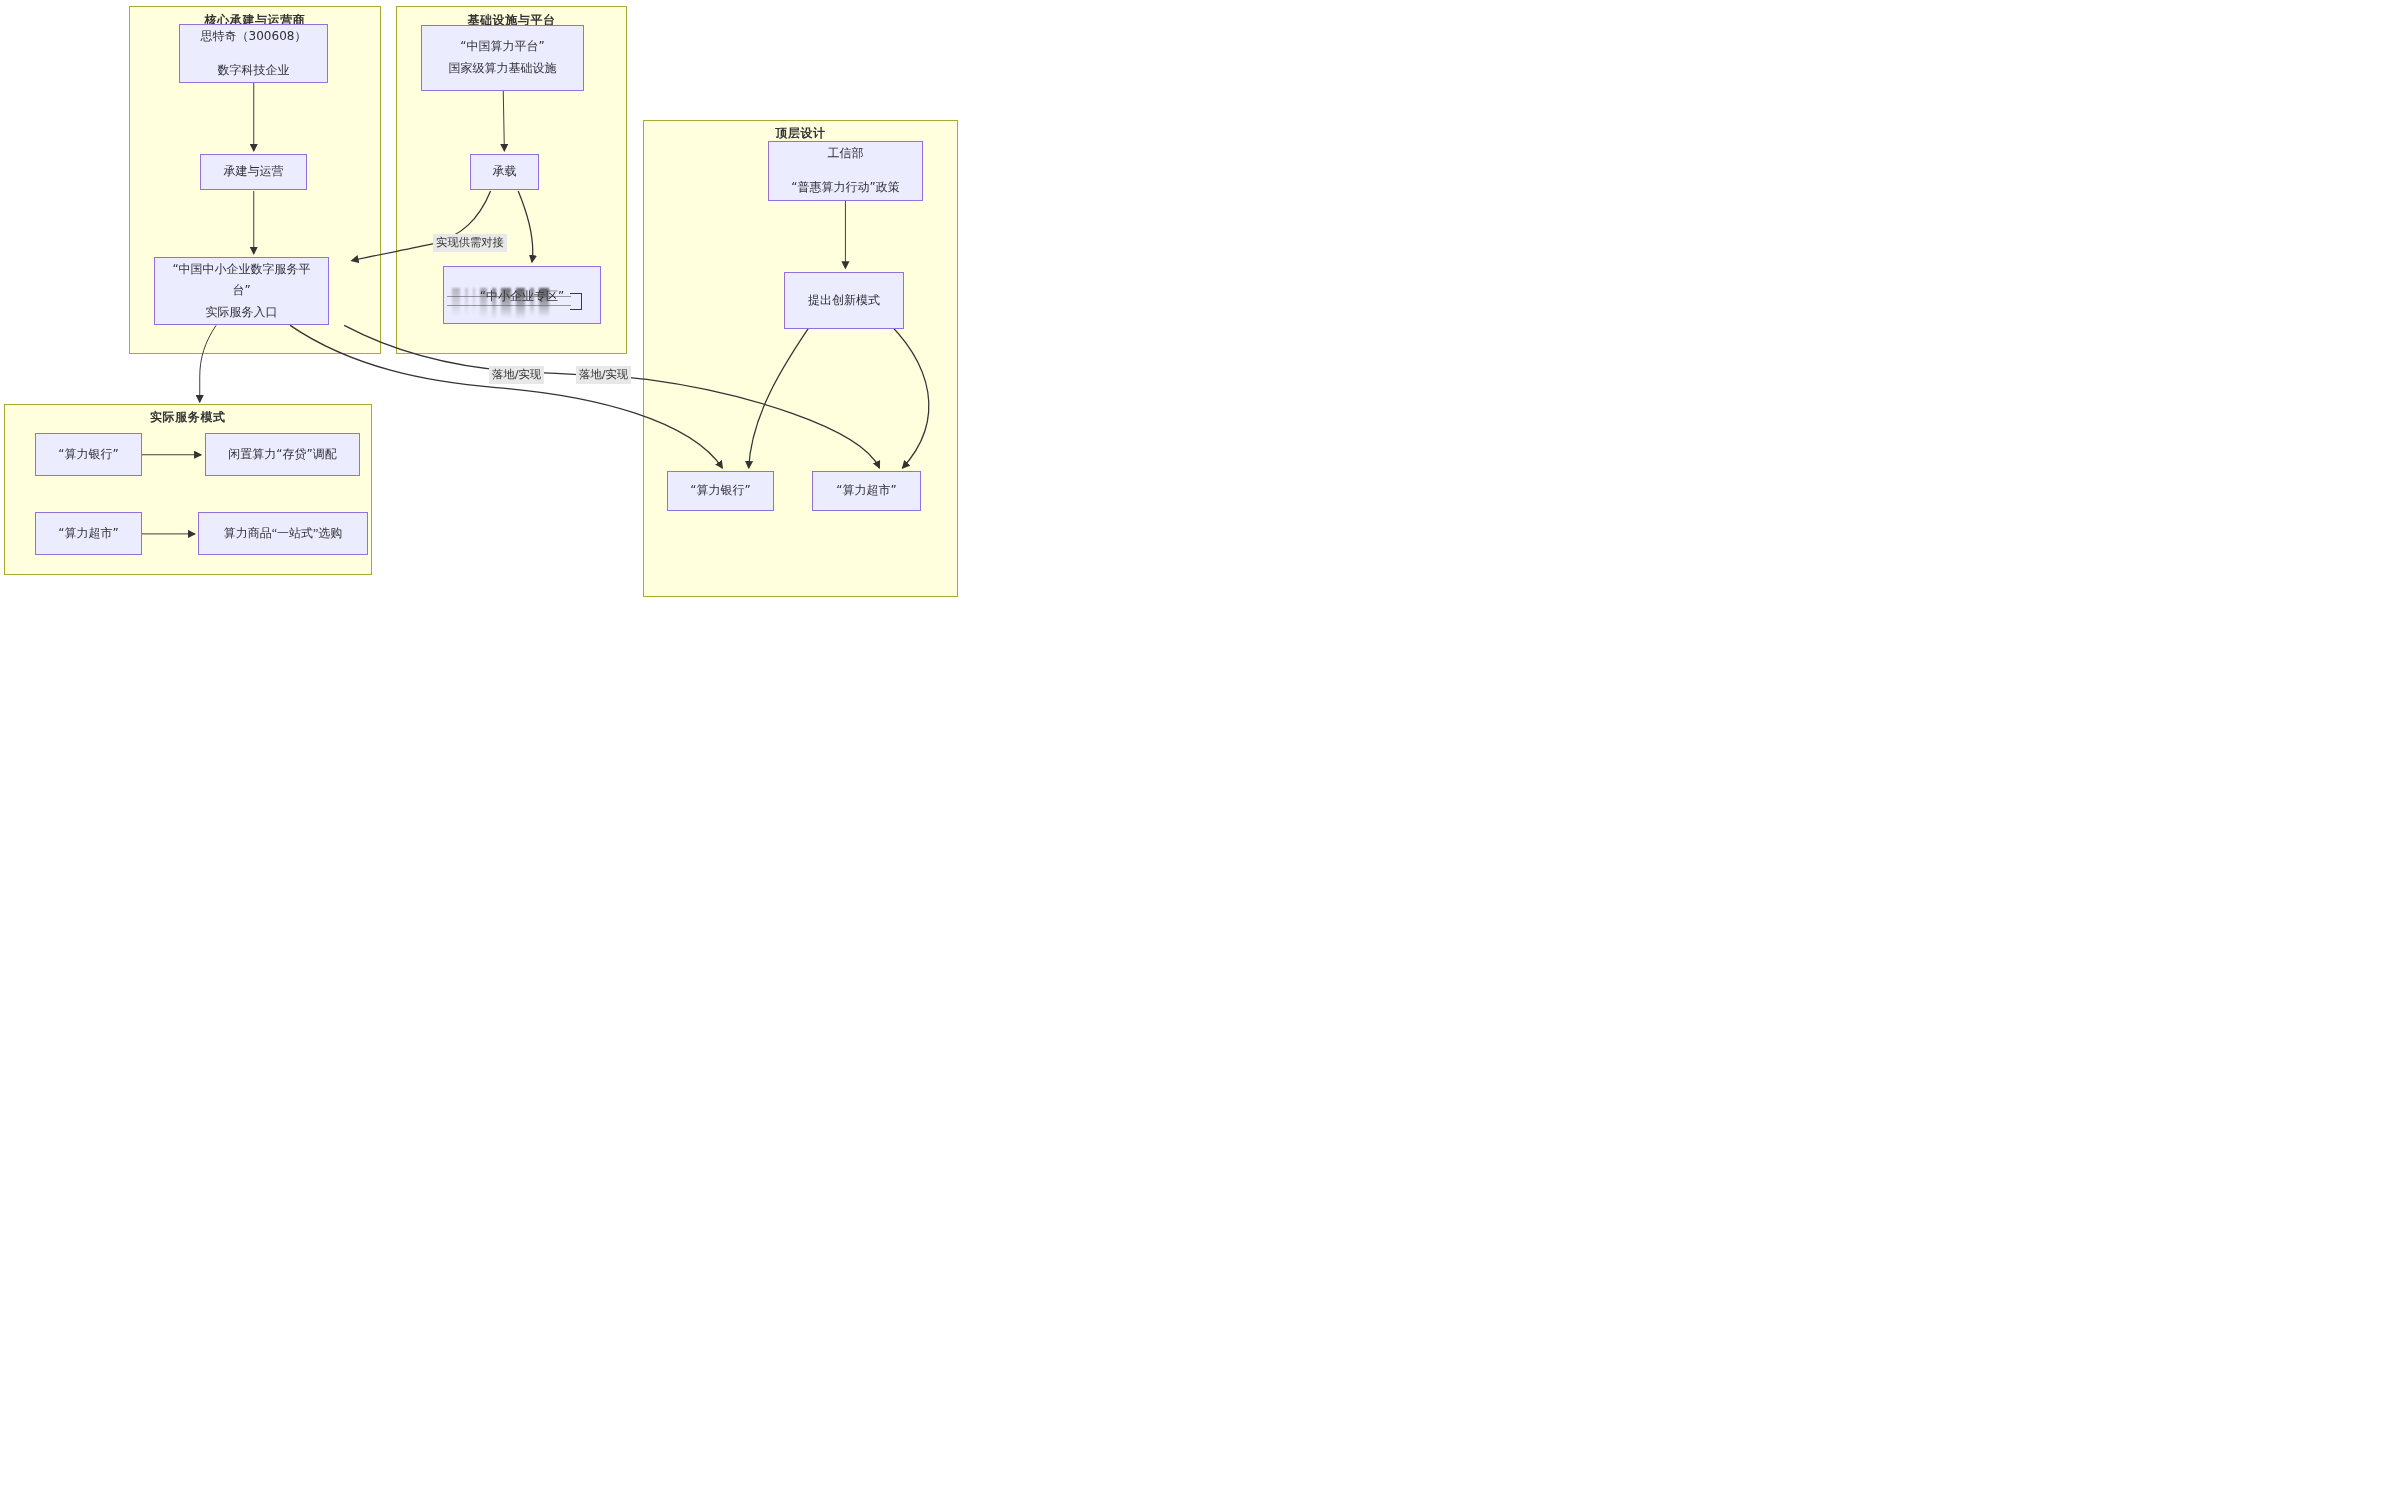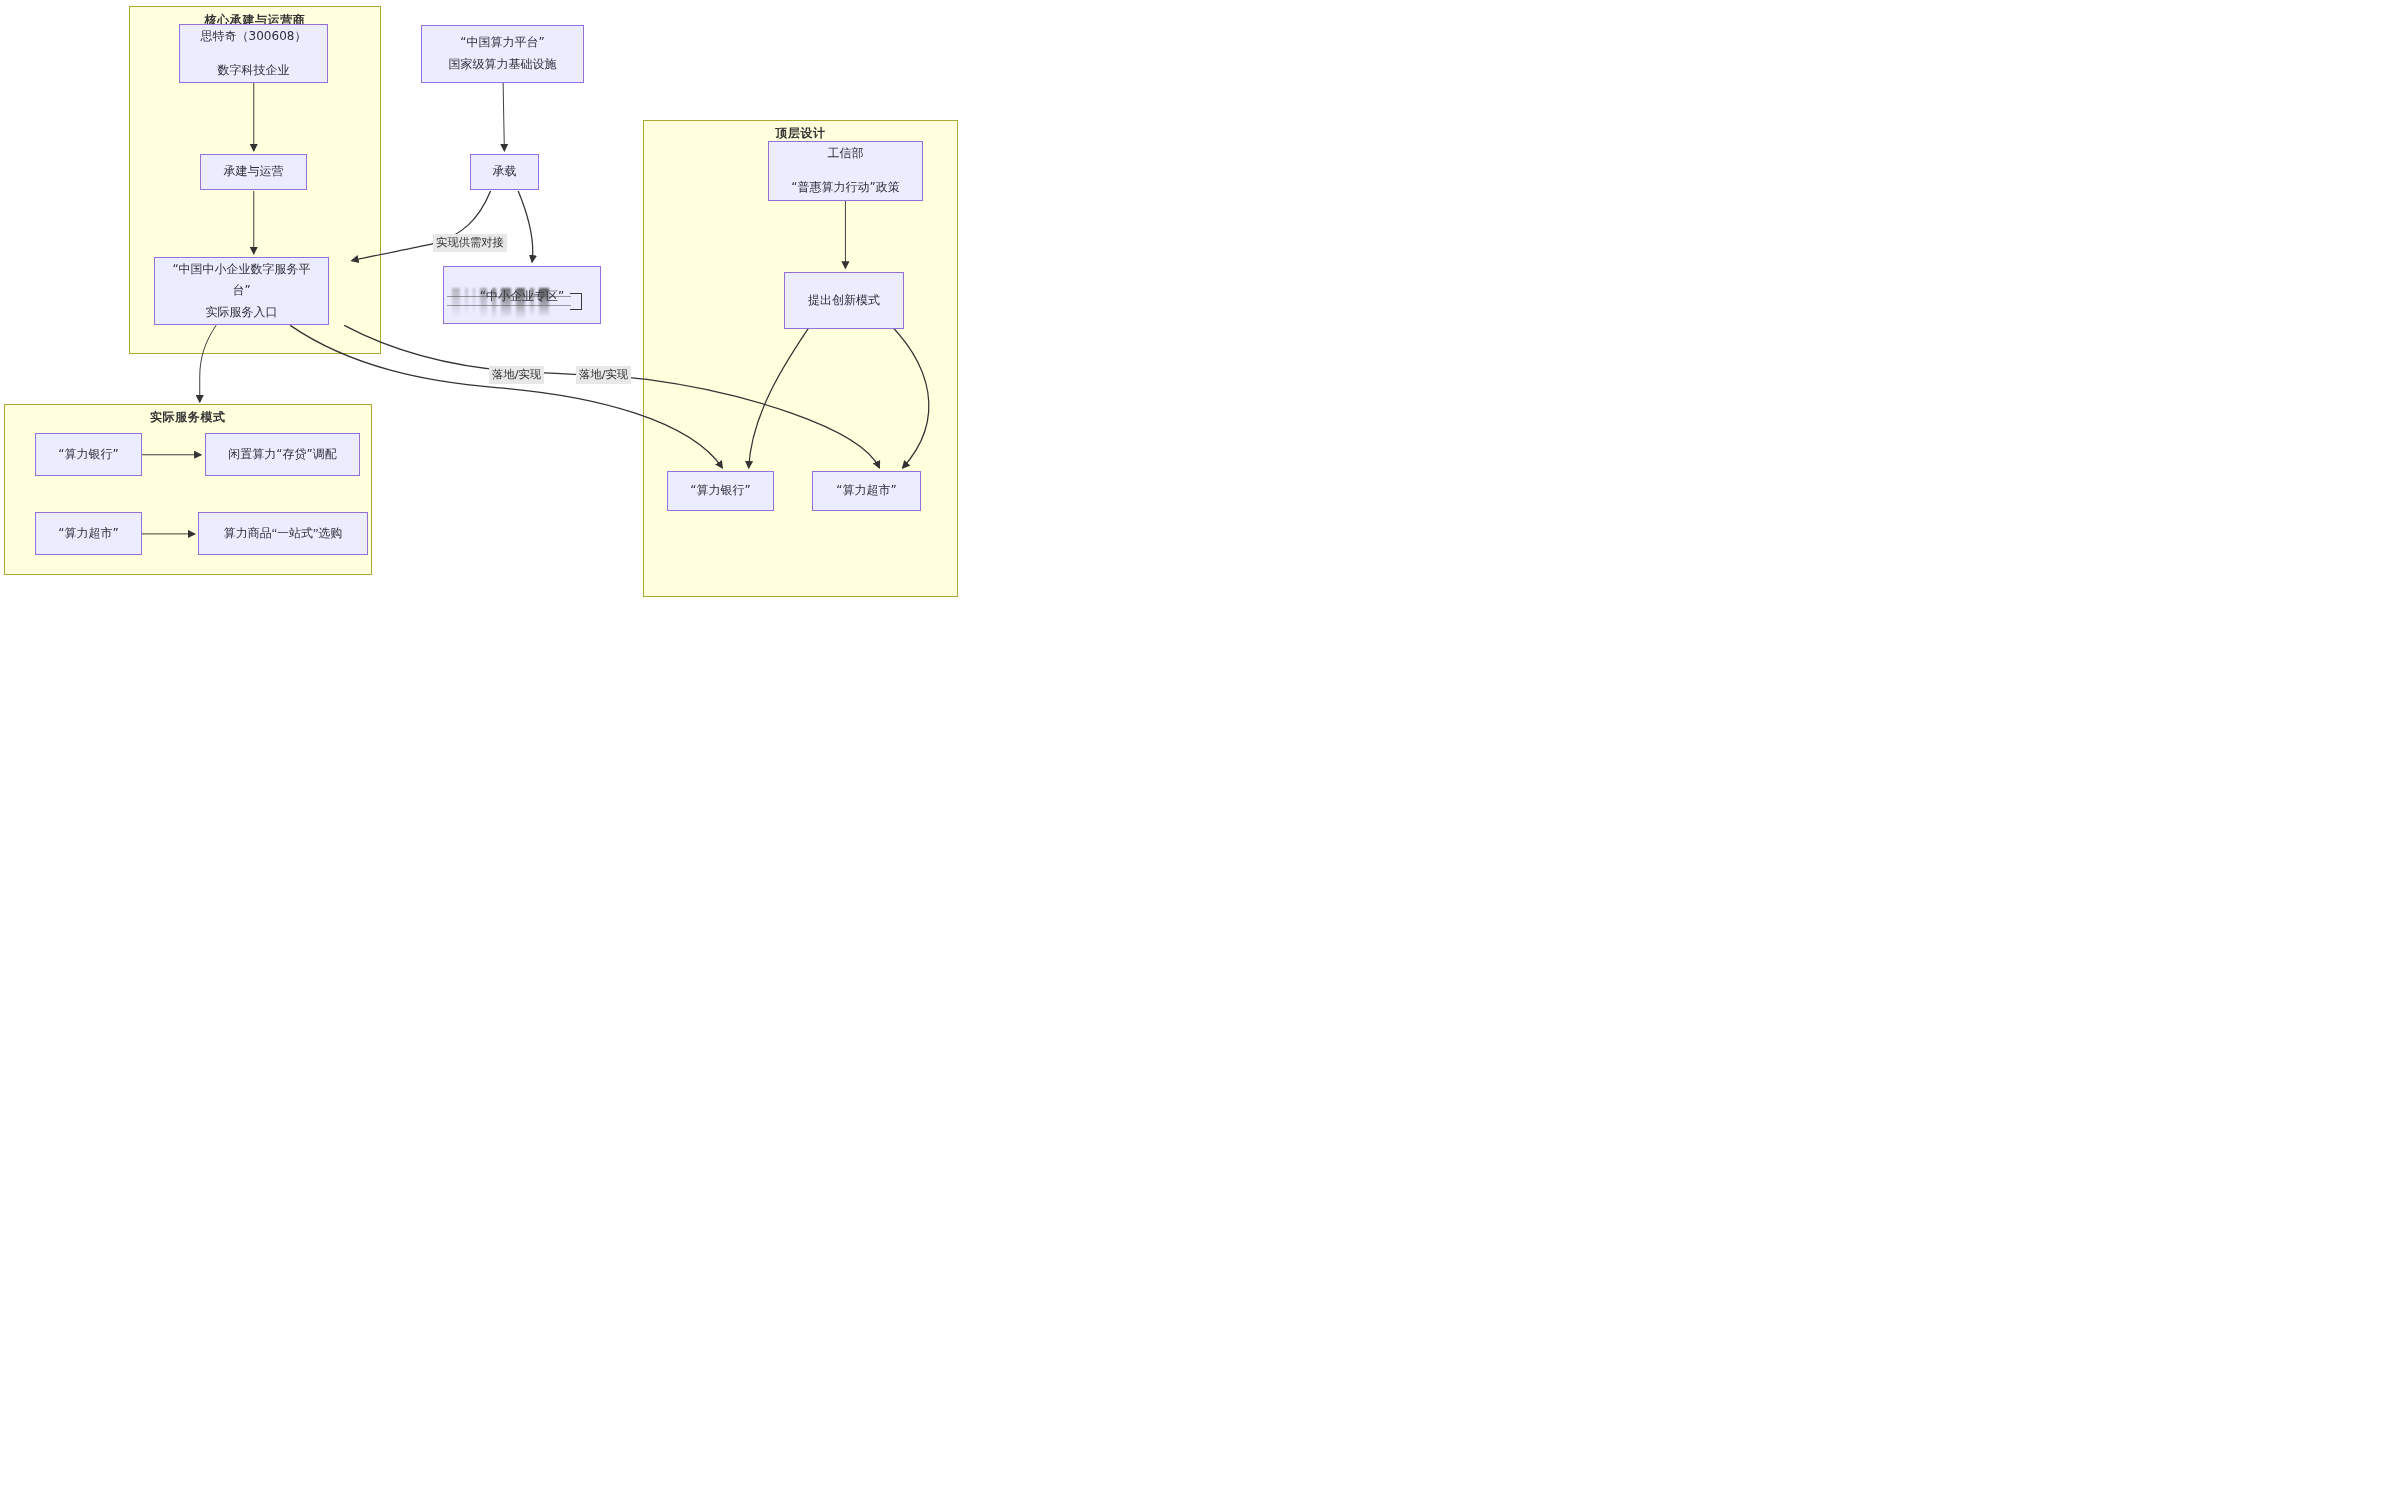--- a/index.html
+++ b/index.html
@@ -39,20 +39,23 @@
 </style>
 </head>
 <body>
 
 <div class="canvas">
 
   <div class="cluster" style="left:129px;top:6.3px;width:252px;height:348px;">
     <div class="cluster-title">核心承建与运营商</div>
   </div>
 
+  <div class="cluster" style="left:396px;top:6.3px;width:231px;height:348px;">
+    <div class="cluster-title">基础设施与平台</div>
+  </div>
 
   <div class="cluster" style="left:643px;top:120px;width:315px;height:477px;">
     <div class="cluster-title">顶层设计</div>
   </div>
 
   <div class="cluster" style="left:3.8px;top:404px;width:368px;height:171px;">
     <div class="cluster-title">实际服务模式</div>
   </div>
 
   <svg class="edges" width="961" height="603" viewBox="0 0 1530 960">
@@ -88,21 +91,21 @@
   <div class="node node-layer-above" style="left:200px;top:154px;width:107px;height:36px;">
     <span class="nline">承建与运营</span>
   </div>
 
   <div class="node node-layer-above" style="left:154px;top:257px;width:175px;height:68px;">
     <span class="nline">“中国中小企业数字服务平</span>
     <span class="nline">台”</span>
     <span class="nline">实际服务入口</span>
   </div>
 
-  <div class="node node-layer-above" style="left:421px;top:25px;width:163px;height:58px;">
+  <div class="node node-layer-above" style="left:421px;top:25px;width:163px;height:66px;">
     <span class="nline">“中国算力平台”</span>
     <span class="nline">国家级算力基础设施</span>
   </div>
 
   <div class="node node-layer-above" style="left:470px;top:154px;width:69px;height:36px;">
     <span class="nline">承载</span>
   </div>
 
   <div class="node node-layer-above" style="left:443px;top:266px;width:158px;height:58px;justify-content:flex-start;padding-top:19px;">
     <span class="nline">“中小企业专区”</span>

